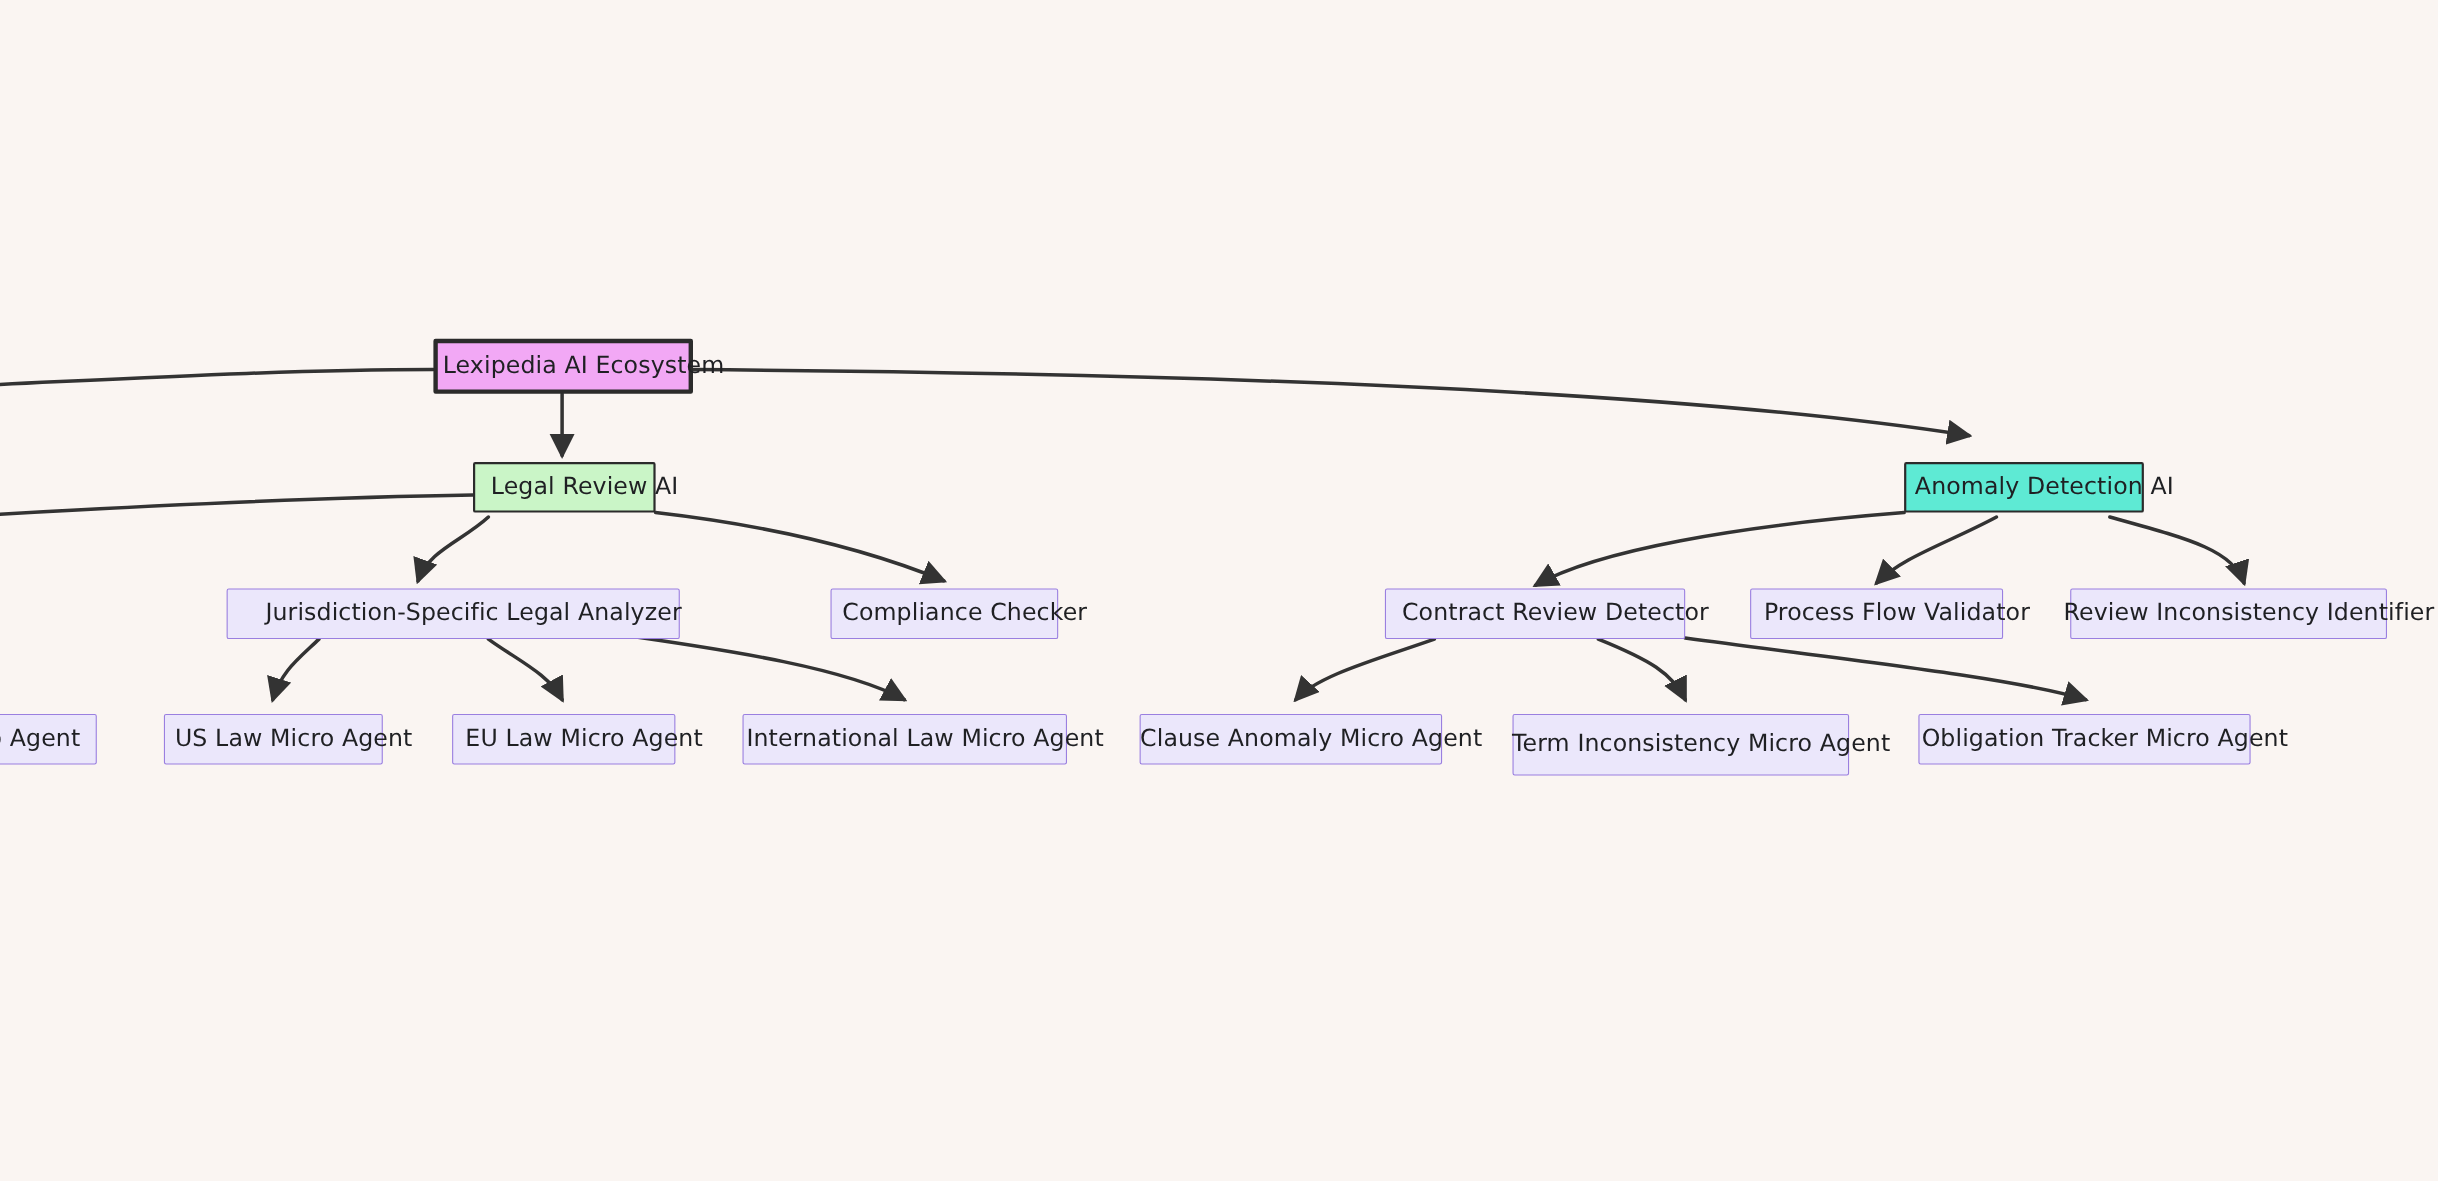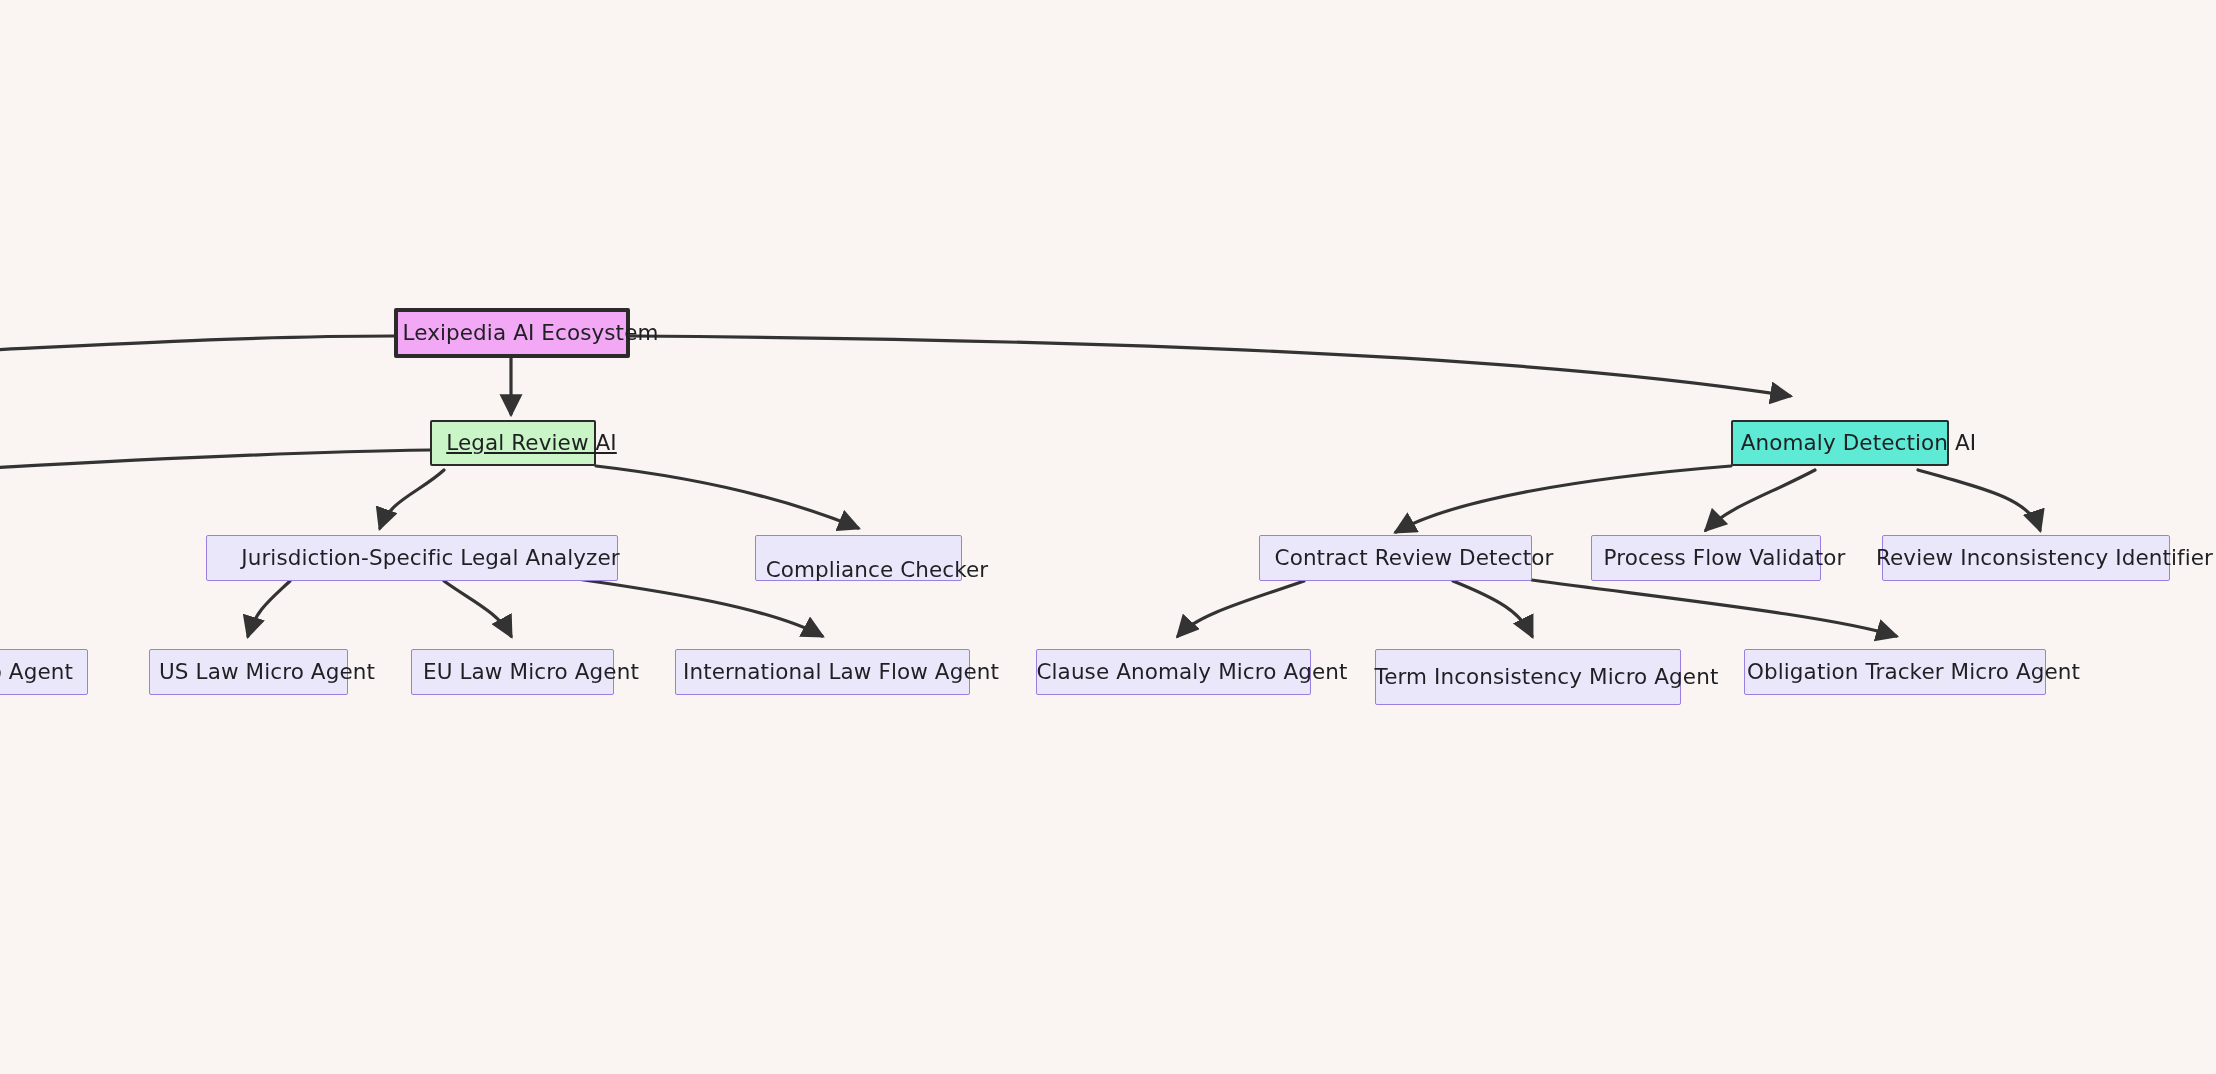--- a/index.html
+++ b/index.html
@@ -96,33 +96,33 @@
       <path d="M 1453 581 C 1500 600 1520 612 1532 636" marker-end="url(#arrow)"></path>
 
       <path d="M 1532 580 C 1680 600 1830 616 1896 636" marker-end="url(#arrow)"></path>
     </g>
   </svg>
 
   <div class="node node-root" style="left:394px; top:308px; width:236px; height:50px;">
     <span>Lexipedia AI Ecosystem</span>
   </div>
 
-  <div class="node node-legal" style="left:430px; top:420px; width:166px; height:46px;text-decoration:underline;">
+  <div class="node node-legal" style="left:430px; top:420px; width:166px; height:46px;">
     <span>Legal Review AI</span>
   </div>
 
   <div class="node node-anomaly" style="left:1731px; top:420px; width:218px; height:46px;">
     <span>Anomaly Detection AI</span>
   </div>
 
   <div class="node node-sub" style="left:206px; top:535px; width:412px; height:46px;">
     <span>Jurisdiction-Specific Legal Analyzer</span>
   </div>
 
-  <div class="node node-sub" style="left:755px; top:535px; width:207px; height:46px;align-items:flex-end;">
+  <div class="node node-sub" style="left:755px; top:535px; width:207px; height:46px;">
     <span>Compliance Checker</span>
   </div>
 
   <div class="node node-sub" style="left:1259px; top:535px; width:273px; height:46px;">
     <span>Contract Review Detector</span>
   </div>
 
   <div class="node node-sub" style="left:1591px; top:535px; width:230px; height:46px;text-align:right;">
     <span>Process Flow Validator</span>
   </div>
@@ -137,21 +137,21 @@
 
   <div class="node node-sub" style="left:149px; top:649px; width:199px; height:46px;">
     <span>US Law Micro Agent</span>
   </div>
 
   <div class="node node-sub" style="left:411px; top:649px; width:203px; height:46px;">
     <span>EU Law Micro Agent</span>
   </div>
 
   <div class="node node-sub" style="left:675px; top:649px; width:295px; height:46px;">
-    <span>International Law Flow Agent</span>
+    <span>International Law Micro Agent</span>
   </div>
 
   <div class="node node-sub" style="left:1036px; top:649px; width:275px; height:46px;">
     <span>Clause Anomaly Micro Agent</span>
   </div>
 
   <div class="node node-sub" style="left:1375px; top:649px; width:306px; height:56px;">
     <span>Term Inconsistency Micro Agent</span>
   </div>
 

